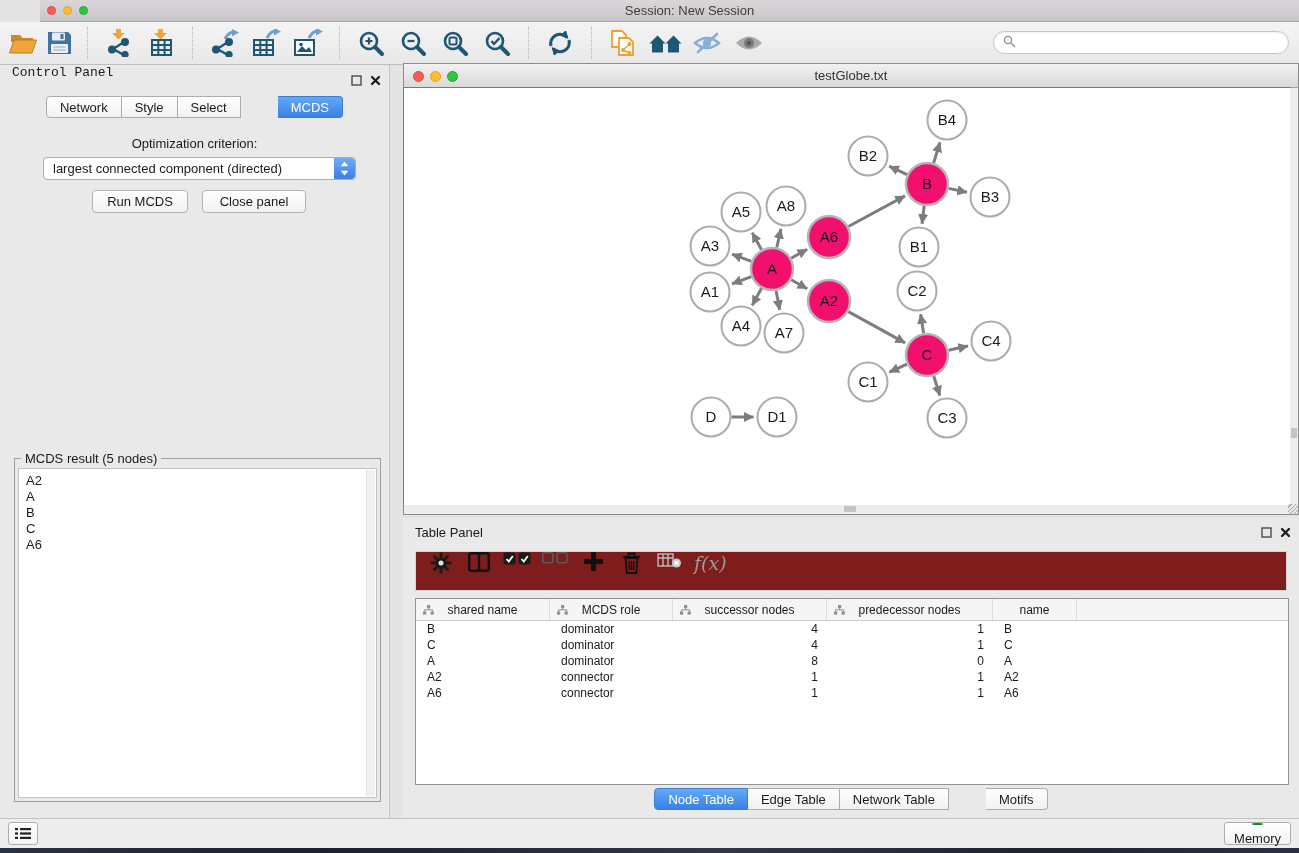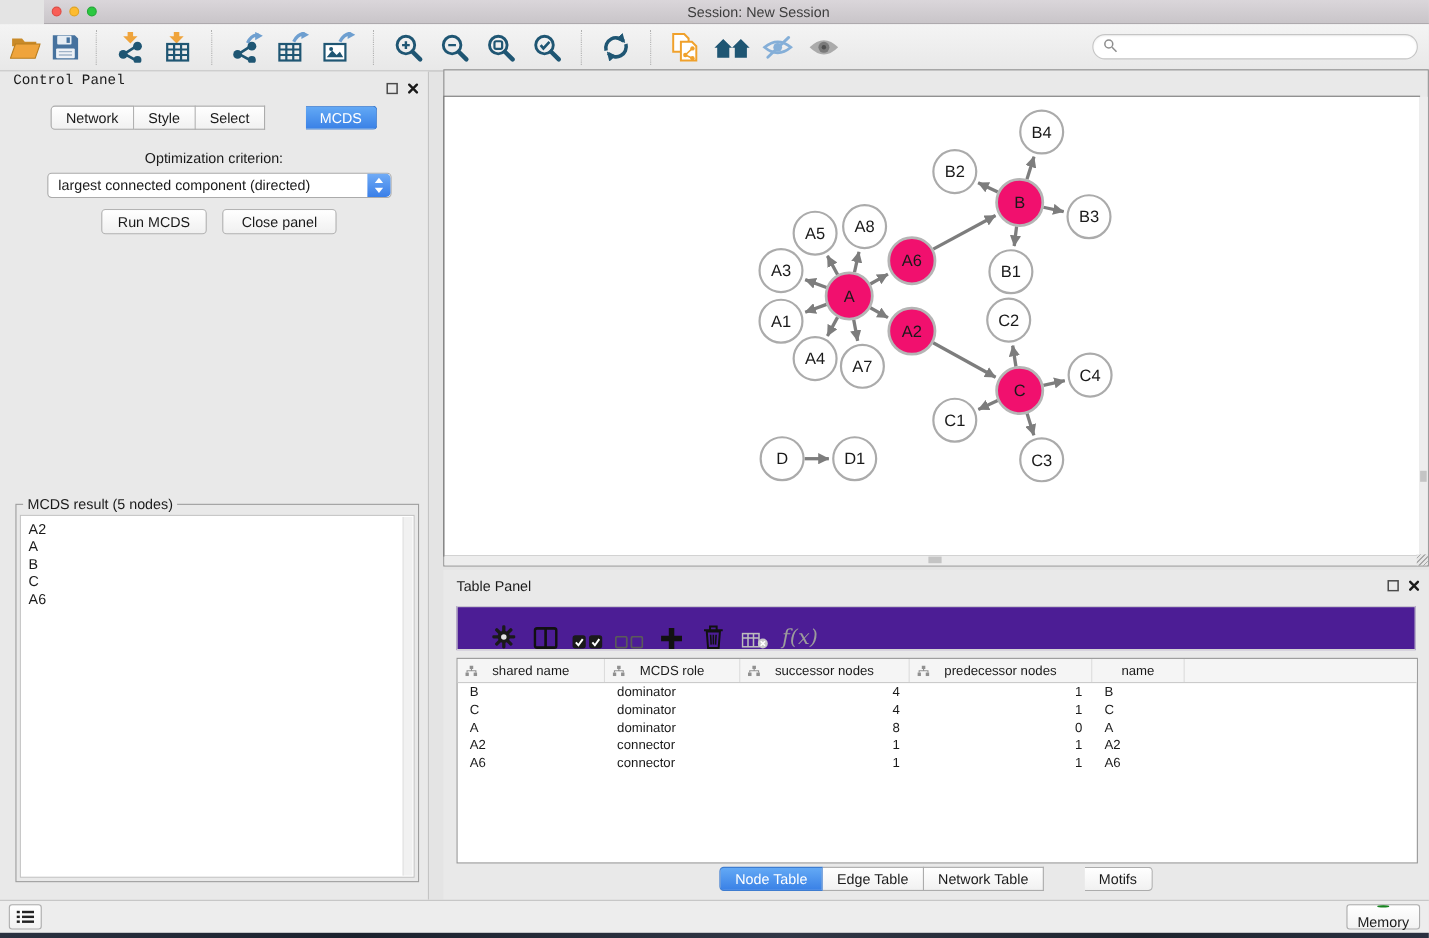--- a/index.html
+++ b/index.html
@@ -76,22 +76,22 @@
   .hstrip { position:absolute; left:0; bottom:0; width:886px; height:9px; background:#EDEDED; }
   .hthumb { position:absolute; left:440px; top:1px; width:12px; height:6px; background:#C4C4C4; }
   .grip { position:absolute; right:0; bottom:0; width:10px; height:10px;
     background:repeating-linear-gradient(135deg,#E6E6E6 0 2px,#A9A9A9 2px 3px); }
 
   
   .table-panel { position:absolute; left:403px; top:518px; width:896px; height:300px;
     background:#E9E9E9; }
   .tp-title { position:absolute; left:12px; top:7px; }
   .tp-toolbar { position:absolute; left:12px; top:33px; width:872px; height:40px;
-    background:#4c1d95; border:1px solid #D4D4D4; display:flex; align-items:flex-end;
-    padding-left:23px; }
+    background:#7f1d1d; border:1px solid #D4D4D4; display:flex; align-items:flex-start;
+    padding-left:6px; }
   .tpi { width:38px; display:flex; align-items:center; justify-content:center; }
   .fx { font-family:"DejaVu Serif",serif; font-style:italic; font-size:19px; color:#9C9C9C;
     margin-left:6px; }
   .tp-table { position:absolute; left:12px; top:80px; width:874px; height:187px;
     background:#fff; border:1px solid #949494; font-size:12px; overflow:hidden; }
   .th-row { display:flex; height:22px; background:#F5F5F5; border-bottom:1px solid #CBCBCB; }
   .th { position:relative; display:flex; align-items:center; justify-content:center;
     border-right:1px solid #DCDCDC; }
   .th .hic { position:absolute; left:7px; top:6px; }
   .td-row { display:flex; height:16px; align-items:center; }
@@ -326,20 +326,28 @@
     <div>A2</div>
         <div>A</div>
         <div>B</div>
         <div>C</div>
         <div>A6</div>
       </div>
   </div>
 </div>
 
 <div class="network-frame">
+  <div class="frame-titlebar">
+    <div class="flights">
+      <span class="flight light red"></span>
+      <span class="flight light yellow"></span>
+      <span class="flight light green"></span>
+    </div>
+    <span>testGlobe.txt</span>
+  </div>
   <div class="frame-canvas">
     <svg id="graph-svg" viewBox="404 88 886 417" width="886" height="417">
         <defs>
           <marker id="garrow" viewBox="0 0 10 10" refX="9.5" refY="5" markerWidth="3.4" markerHeight="3.4" orient="auto">
             <path d="M0 0 L10 5 L0 10 z" fill="#7D7D7D"></path>
           </marker>
         </defs>
         <line x1="761.5" y1="249.7" x2="752.2" y2="232.6" stroke="#7D7D7D" stroke-width="3" marker-end="url(#garrow)"></line>
         <line x1="776.8" y1="247.5" x2="780.9" y2="228.9" stroke="#7D7D7D" stroke-width="3" marker-end="url(#garrow)"></line>
         <line x1="751.4" y1="261.3" x2="732.0" y2="254.2" stroke="#7D7D7D" stroke-width="3" marker-end="url(#garrow)"></line>

